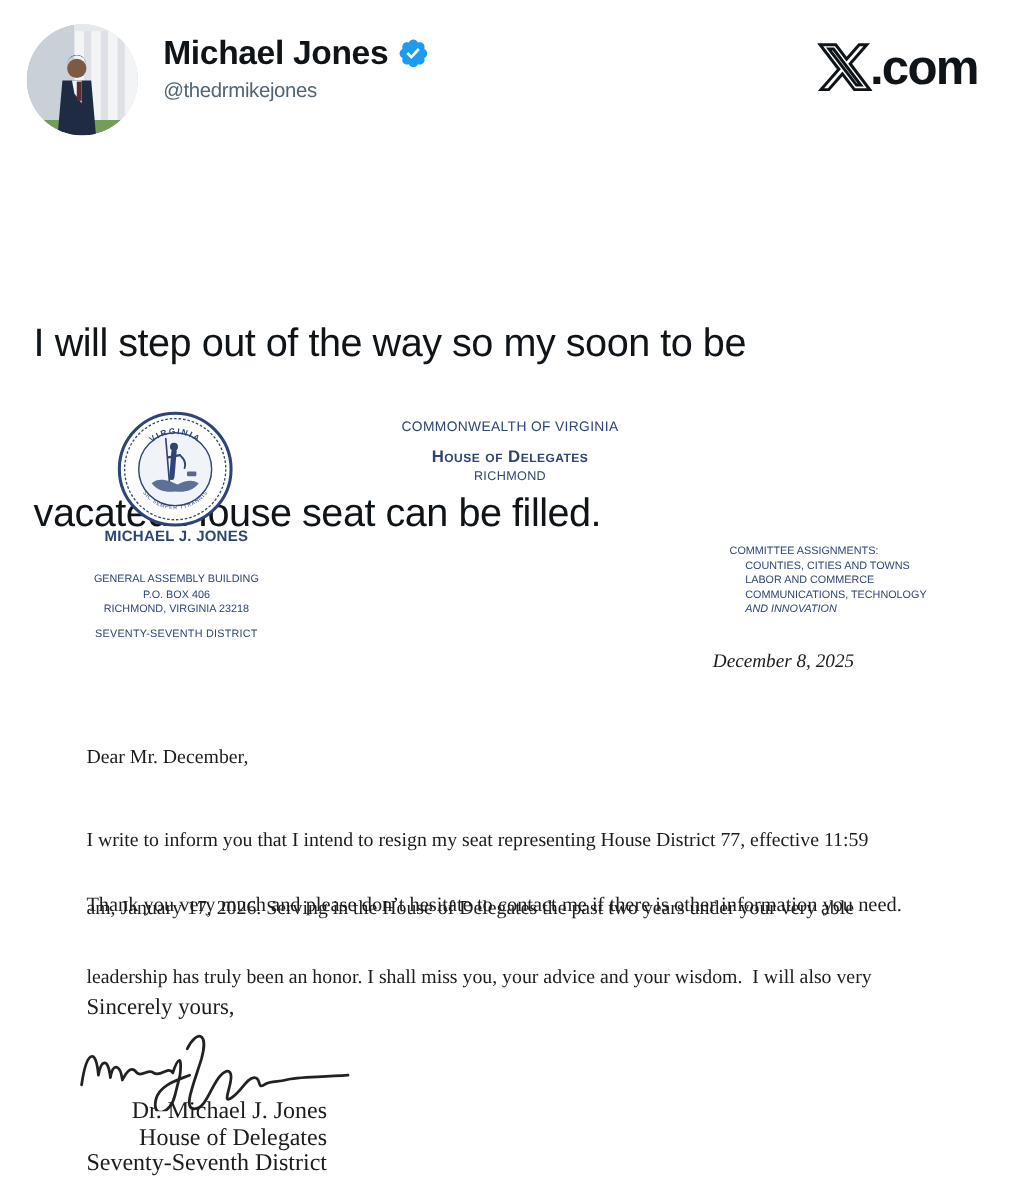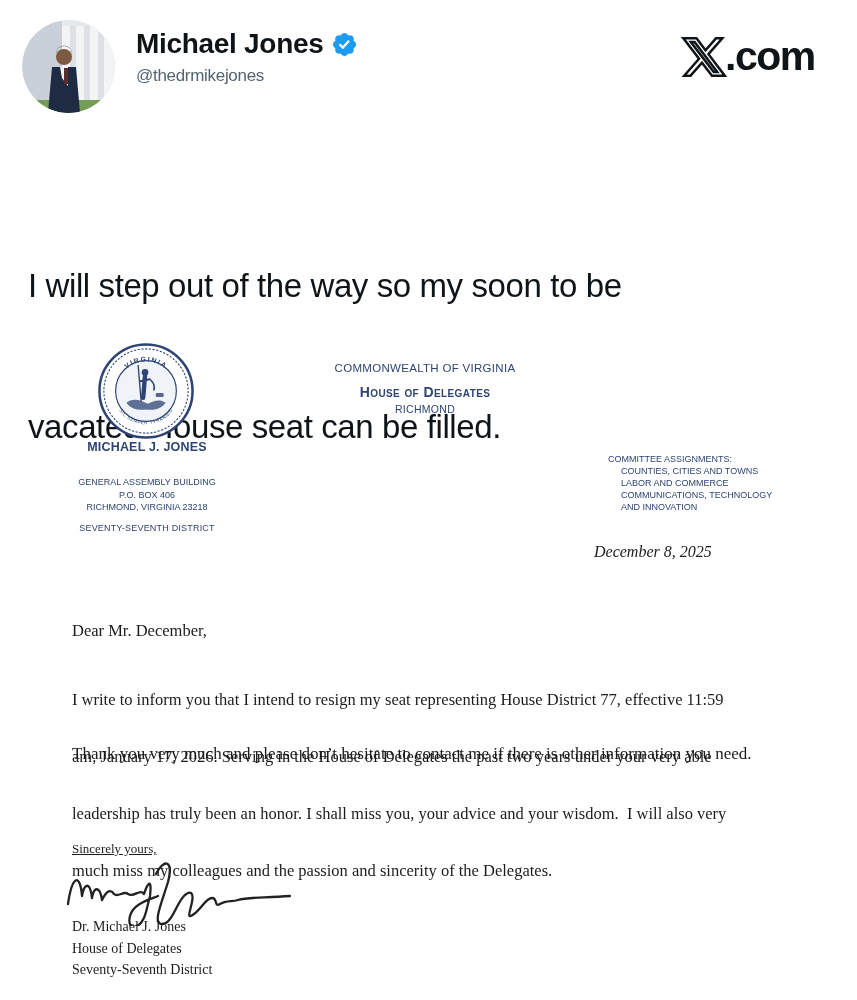--- a/index.html
+++ b/index.html
@@ -4,50 +4,50 @@
 <style>
   html,body{margin:0;padding:0;background:#ffffff;}
   #page{position:relative;width:857px;height:1000px;background:#ffffff;overflow:hidden;
         font-family:"Liberation Sans",sans-serif;}
 
   
   .avatar{position:absolute;left:22px;top:20px;width:93px;height:93px;border-radius:50%;overflow:hidden;}
   .display-name-row{position:absolute;left:136px;top:28px;display:flex;align-items:center;gap:7px;}
   .display-name{font-size:28px;font-weight:bold;color:#0f1419;letter-spacing:-0.3px;}
   .handle{position:absolute;left:136px;top:66px;font-size:17px;color:#536471;letter-spacing:-0.3px;}
-  .xcom{position:absolute;left:681px;top:33px;display:flex;align-items:flex-end;}
+  .xcom{position:absolute;left:681px;top:33px;display:flex;align-items:flex-start;}
   .xcom-suffix{font-size:41px;font-weight:800;color:#0f1419;letter-spacing:-1.5px;margin-left:-2px;}
 
   
   .tweet-text{position:absolute;left:28px;top:168px;color:#0f1419;font-size:33px;
               line-height:47px;letter-spacing:-0.4px;white-space:pre;}
 
   
   .letter{position:absolute;left:0;top:330px;width:857px;height:670px;color:#2e4474;}
   .seal{position:absolute;left:97px;top:12px;width:98px;height:98px;}
   .lh-left{position:absolute;left:55px;top:110px;width:184px;text-align:center;}
   .lh-name{font-size:12.5px;font-weight:bold;color:#2e4474;letter-spacing:0.2px;text-align:center;}
   .lh-addr{margin-top:22px;font-size:9px;line-height:12.5px;color:#2e4474;}
   .lh-district{margin-top:9px;font-size:9px;color:#2e4474;letter-spacing:0.2px;}
-  .lh-center{position:absolute;left:295px;top:20px;width:260px;text-align:center;color:#2e4474;margin-top:12px;}
+  .lh-center{position:absolute;left:295px;top:20px;width:260px;text-align:center;color:#2e4474;}
   .lh-commonwealth{font-size:11.5px;letter-spacing:0.3px;}
   .lh-house{margin-top:10px;font-size:14px;font-weight:bold;font-variant:small-caps;letter-spacing:0.4px;}
   .lh-city{margin-top:3px;font-size:10.5px;letter-spacing:0.3px;}
   .lh-right{position:absolute;left:608px;top:123px;font-size:9px;line-height:12px;color:#2e4474;}
   .committee-item{margin-left:13px;}
-  .committee-item.deep{}
+  .committee-item.deep{font-style:italic;}
 
   .letter-serif{font-family:"Liberation Serif",serif;color:#1c1c1c;}
   .letter-date{position:absolute;left:594px;top:213px;font-size:16px;font-style:italic;}
   .salutation{position:absolute;left:72px;top:291px;font-size:16.5px;}
   .para1{position:absolute;left:72px;top:322px;font-size:16.5px;line-height:19px;white-space:pre;}
   .para2{position:absolute;left:72px;top:414px;font-size:17px;white-space:pre;}
-  .closing{position:absolute;left:72px;top:511px;font-size:13px;text-decoration:underline;}
+  .closing{position:absolute;left:72px;top:499px;font-size:19px;}
   .signature{position:absolute;left:60px;top:518px;width:245px;height:78px;}
-  .signer-block{position:absolute;left:72px;top:586px;font-size:14px;line-height:21.5px;}
+  .signer-block{position:absolute;left:72px;top:586px;font-size:20px;line-height:21.5px;text-align:right;}
 </style>
 </head>
 <body>
 
 <div id="page">
 
   <div class="avatar">
     <svg width="93" height="93" viewBox="0 0 93 93">
       <defs>
           <clipPath id="avclip">
@@ -143,21 +143,20 @@
     </div>
 
     <div class="letter-date letter-serif">December 8, 2025</div>
 
     <div class="salutation letter-serif">Dear Mr. December,</div>
 
     <div class="para1 letter-serif">
       <div>I write to inform you that I intend to resign my seat representing House District 77, effective 11:59</div>
       <div>am, January 17, 2026. Serving in the House of Delegates the past two years under your very able</div>
       <div>leadership has truly been an honor. I shall miss you, your advice and your wisdom.  I will also very</div>
-      <div>much miss my colleagues and the passion and sincerity of the Delegates.</div>
     </div>
 
     <div class="para2 letter-serif">Thank you very much and please don’t hesitate to contact me if there is other information you need.</div>
 
     <div class="closing letter-serif">Sincerely yours,</div>
 
     <svg class="signature" viewBox="0 0 245 78">
       <g fill="none" stroke="#222222" stroke-width="2.3" stroke-linecap="round" stroke-linejoin="round">
         <path d="M8 56 C12 28 20 24 22 48 C24 36 30 32 32 50 C34 38 40 38 42 52 C46 44 50 40 54 46 C58 50 64 42 68 46 C74 50 80 40 84 46 C88 34 92 30 90 48 L86 64 C82 82 66 84 70 68 C73 56 88 52 98 48"></path>
         <path d="M96 26 C104 10 114 12 108 34 C102 54 92 76 102 76 C112 76 116 56 124 48 C130 42 134 44 132 54 C130 64 126 72 134 66 C142 60 146 50 152 50 C158 50 154 60 160 56 C166 52 172 54 178 52 C188 49 204 50 230 48"></path>

